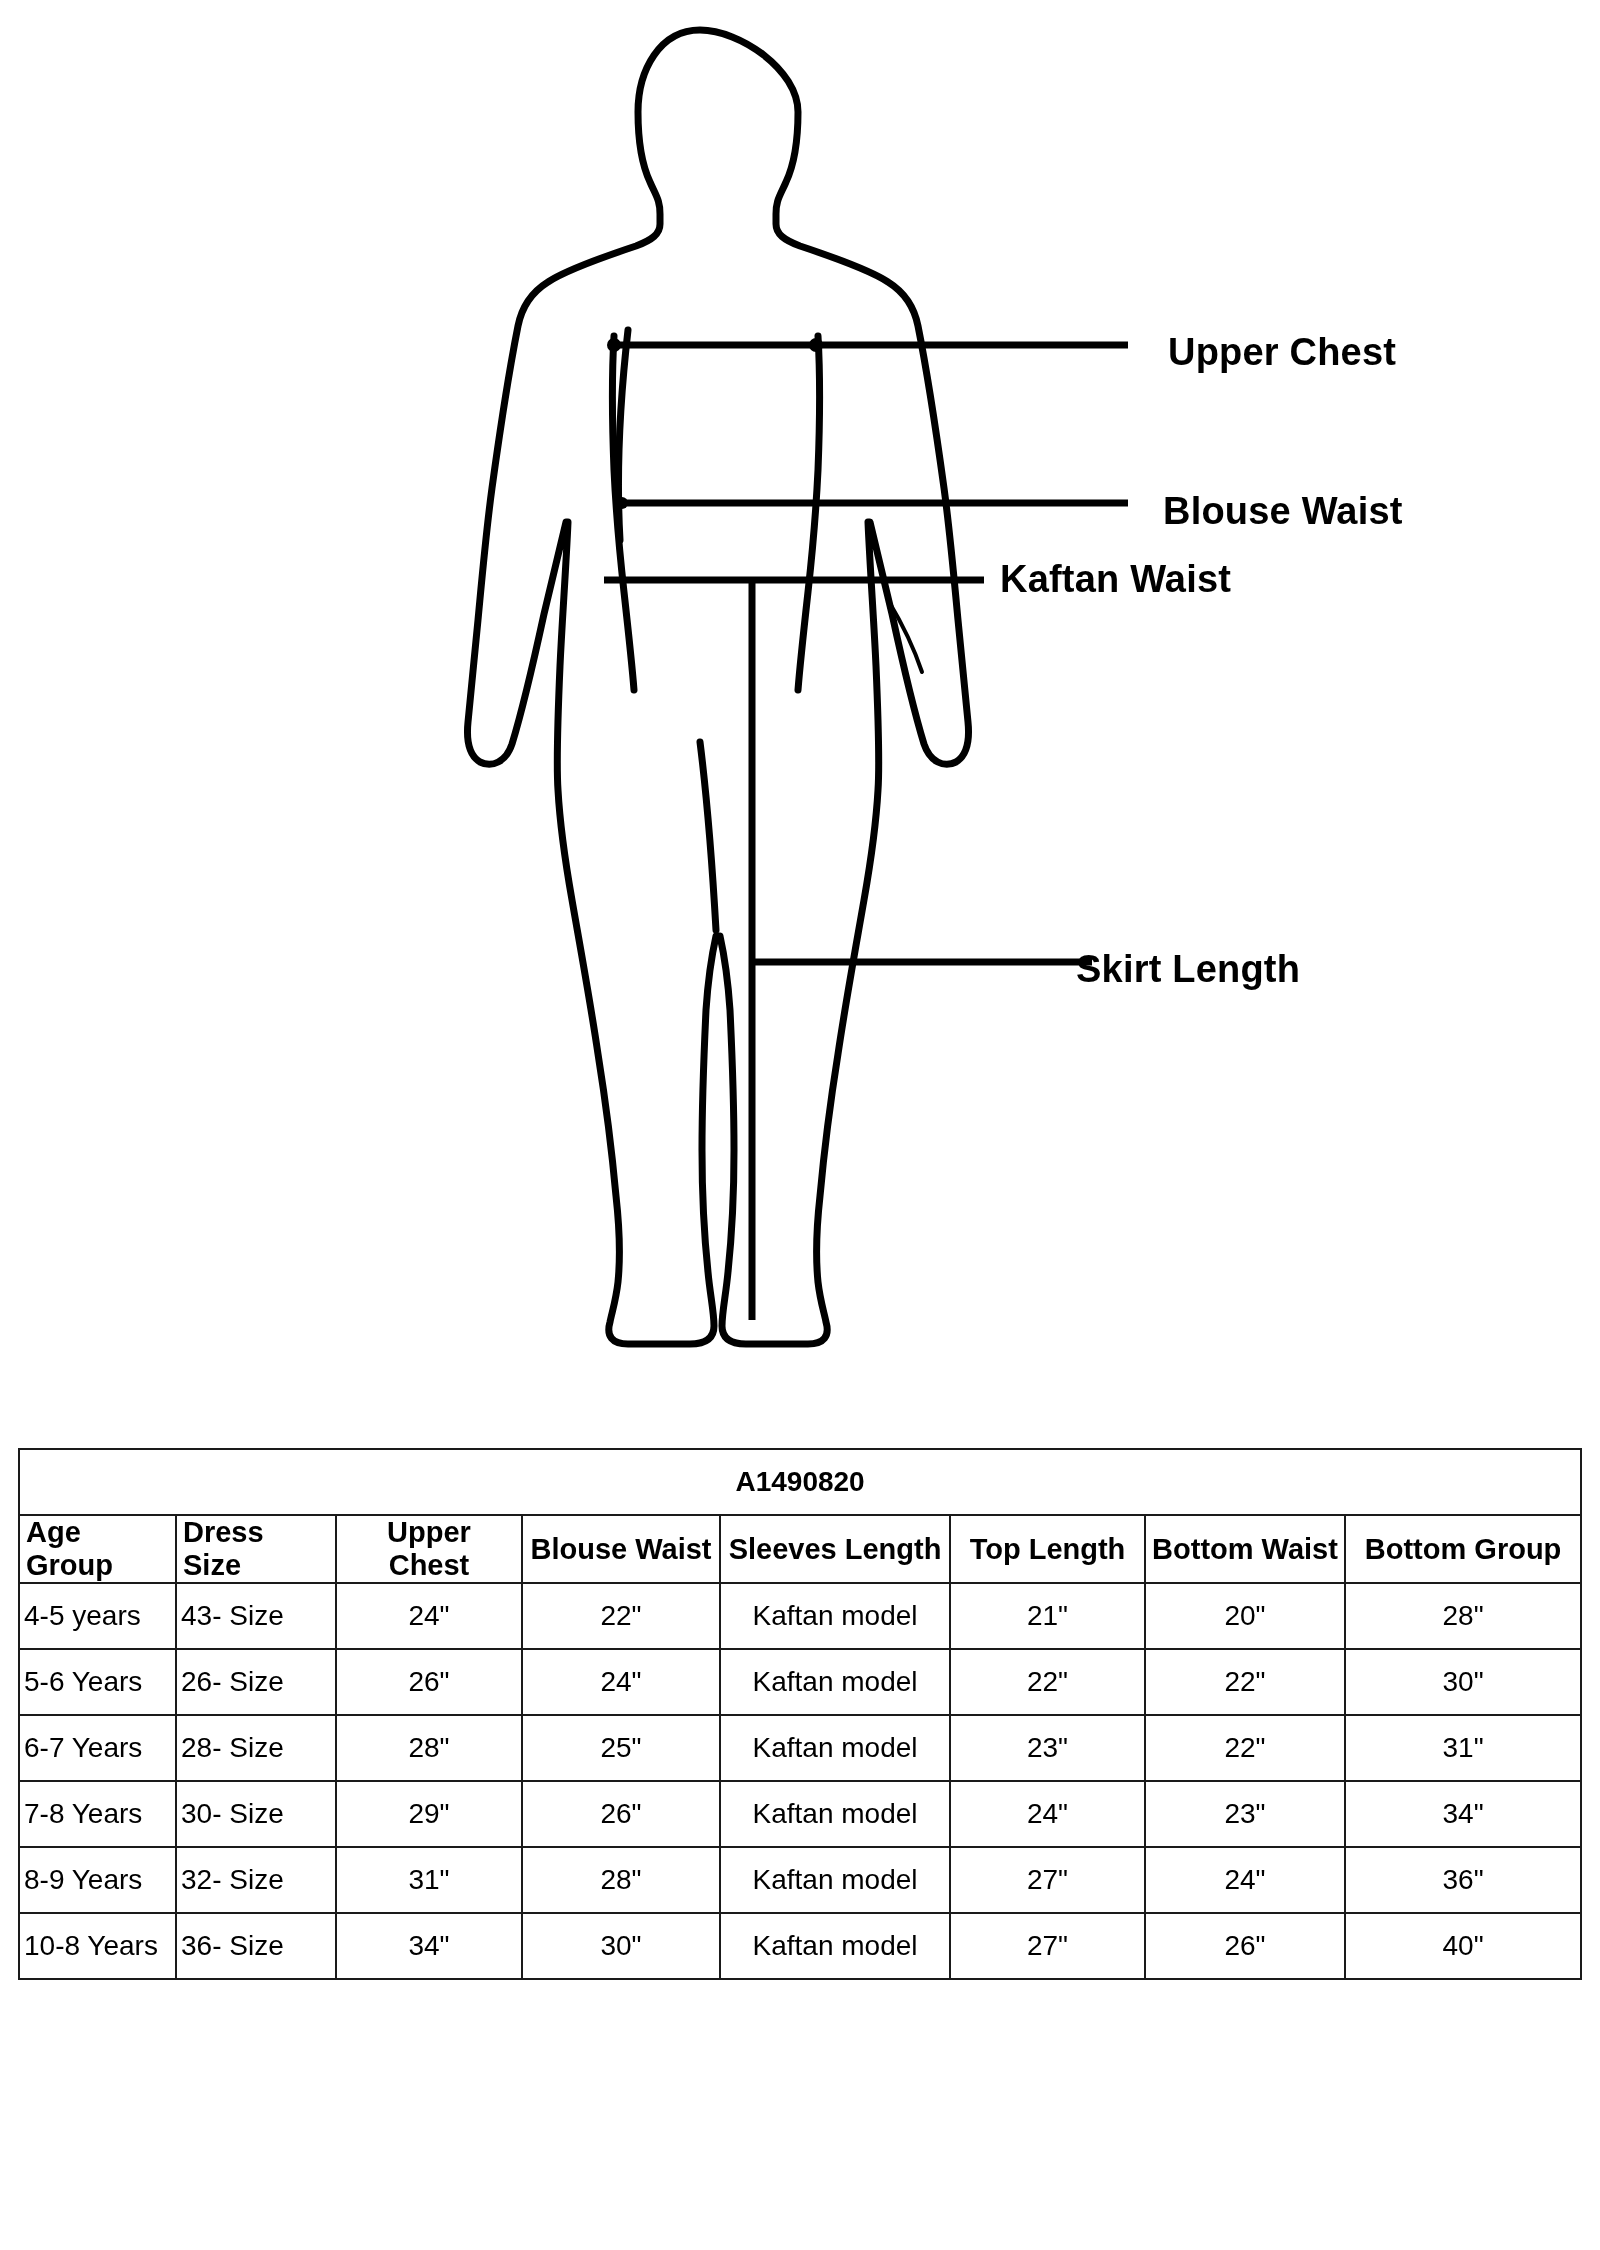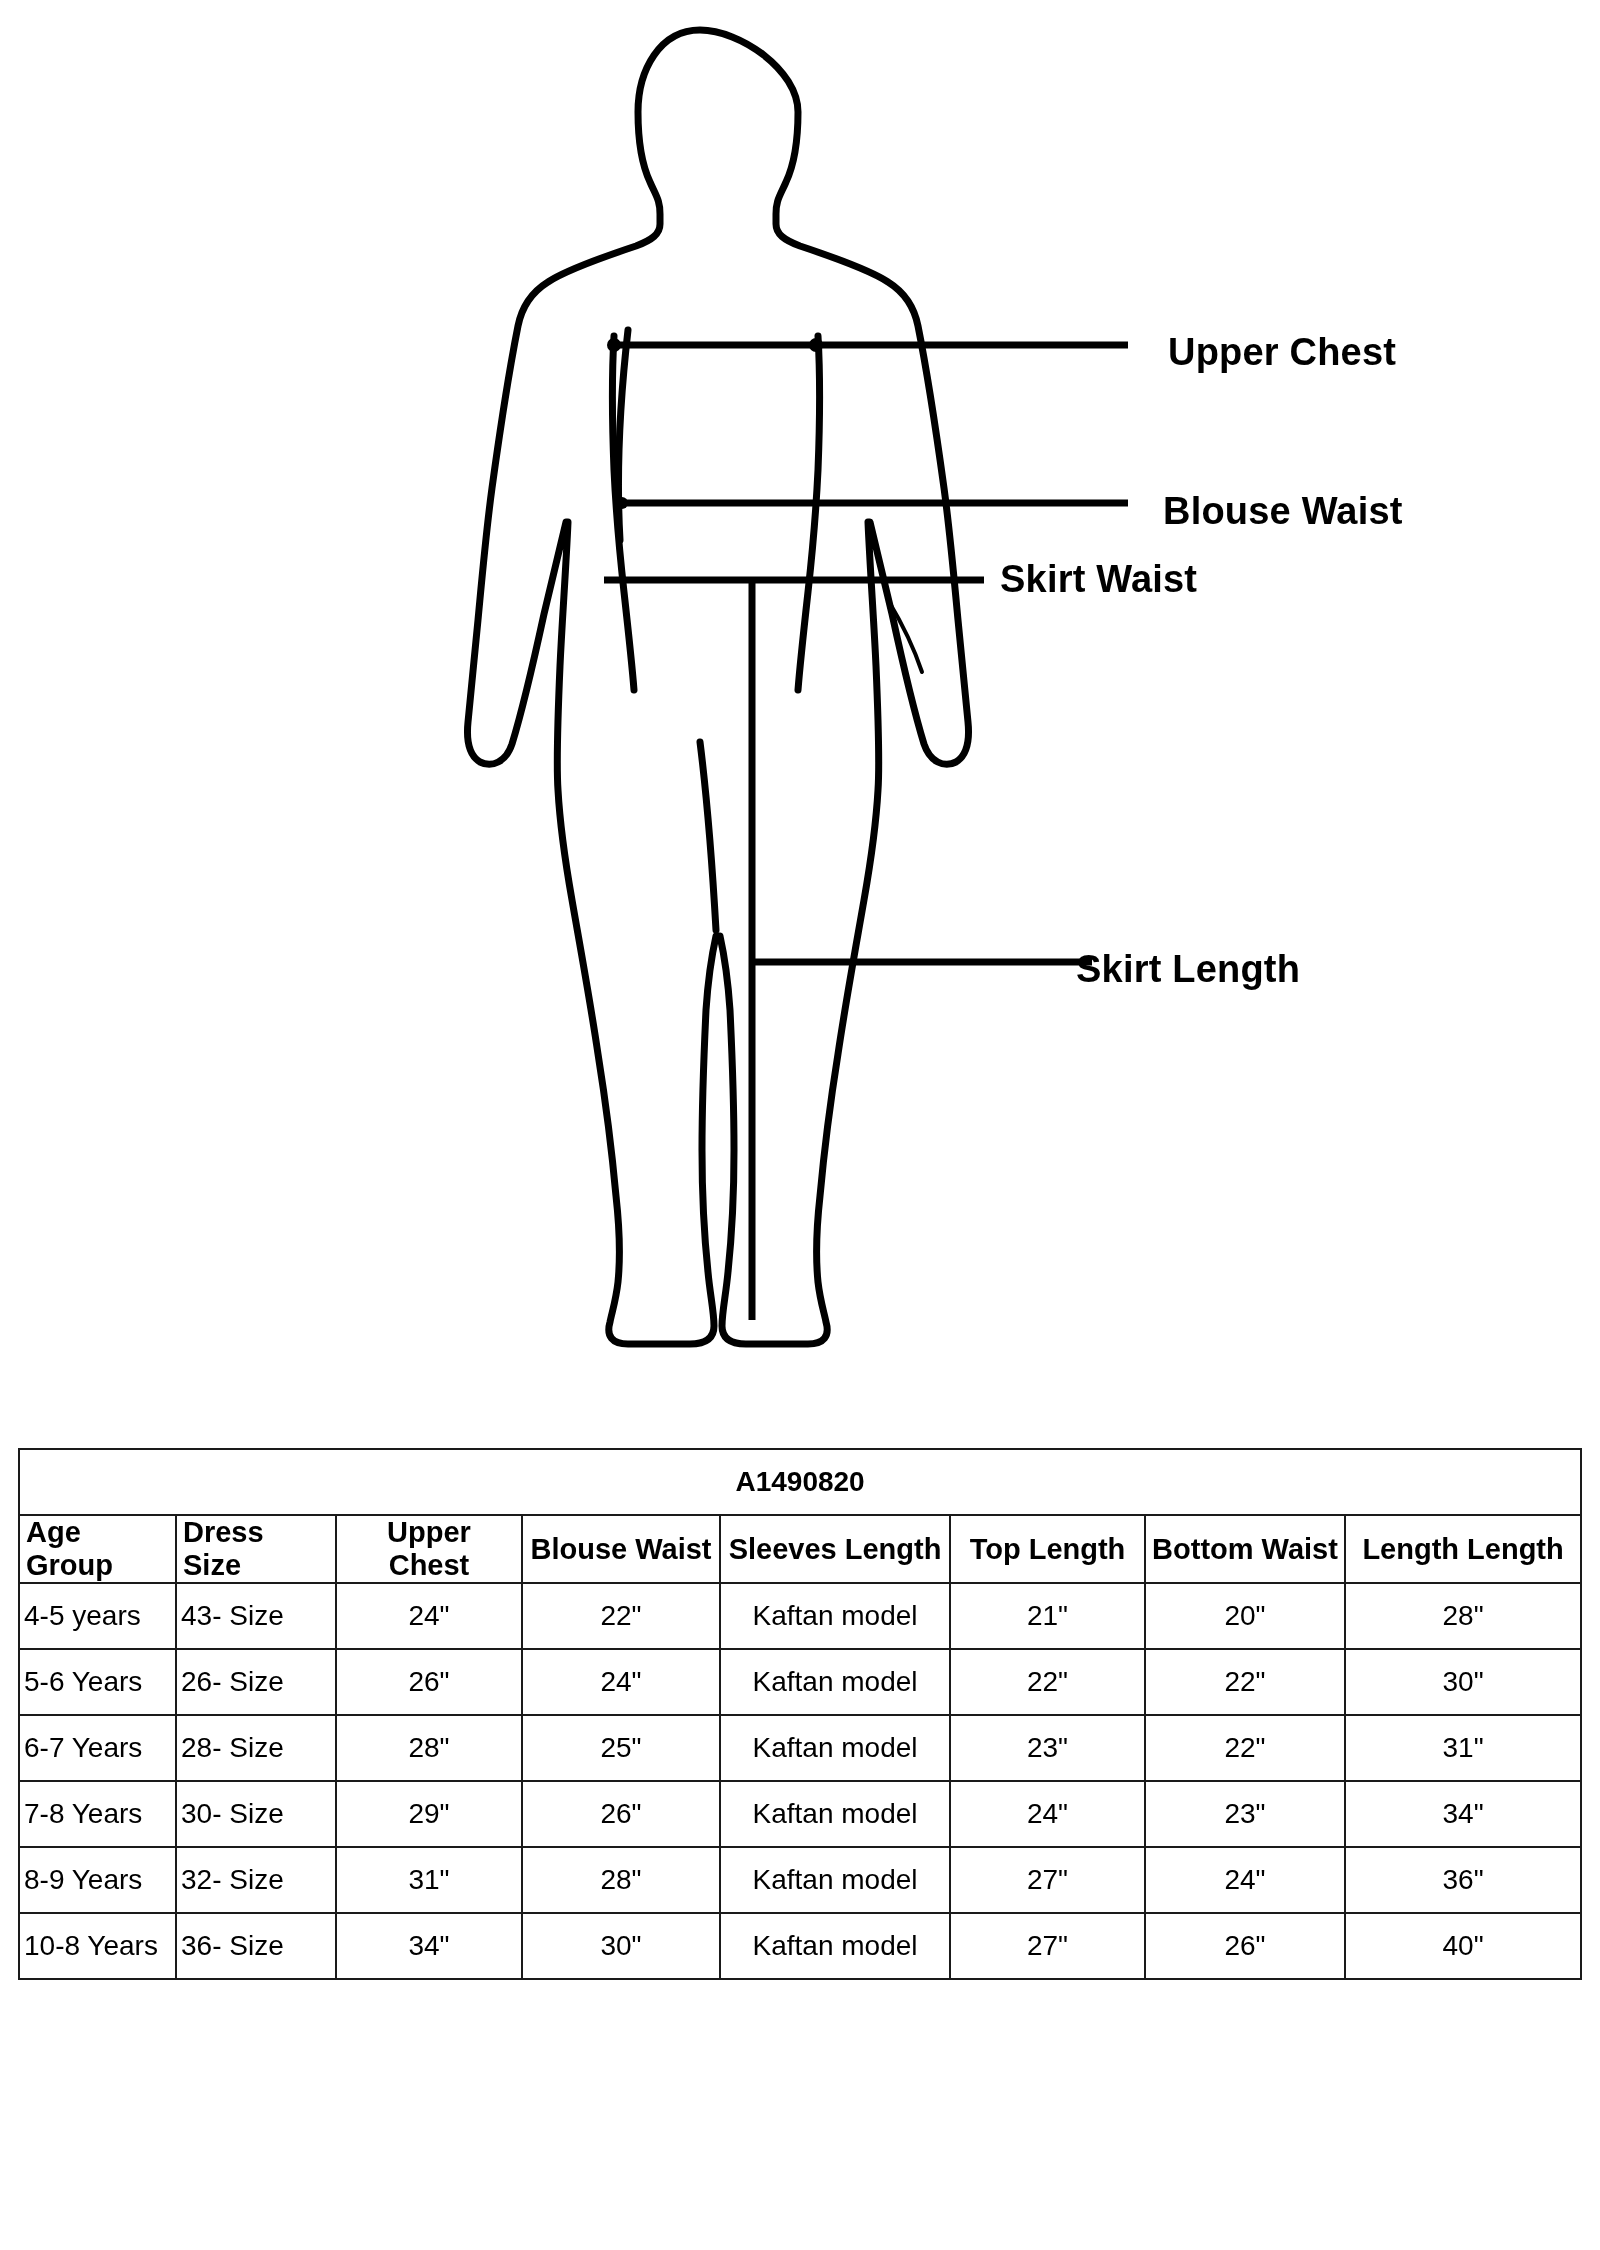--- a/index.html
+++ b/index.html
@@ -200,21 +200,21 @@
       </g>
       <g fill="#000000">
         <circle cx="614" cy="345" r="7"></circle>
         <circle cx="816" cy="345" r="7"></circle>
         <circle cx="622" cy="503" r="6"></circle>
       </g>
     </svg>
 
     <div class="label label-upper-chest">Upper Chest</div>
     <div class="label label-blouse-waist">Blouse Waist</div>
-    <div class="label label-skirt-waist">Skirt Waist</div>
+    <div class="label label-skirt-waist">Kaftan Waist</div>
     <div class="label label-skirt-length">Skirt Length</div>
   </div>
 
   <div class="table-wrap">
     <table class="size-chart">
       <colgroup>
         <col class="c0">
           <col class="c1">
           <col class="c2">
           <col class="c3">
@@ -230,21 +230,21 @@
       </thead>
       <thead class="header-row">
         <tr>
           <th>Age Group</th>
           <th>Dress Size</th>
           <th class="center">Upper Chest</th>
           <th class="center">Blouse Waist</th>
           <th class="center">Sleeves Length</th>
           <th class="center">Top Length</th>
           <th class="center">Bottom Waist</th>
-          <th class="center">Length Length</th>
+          <th class="center">Bottom Group</th>
         </tr>
       </thead>
       <tbody>
         <tr>
           <td class="left">4-5 years</td>
           <td class="left">43- Size</td>
           <td>24"</td>
           <td>22"</td>
           <td>Kaftan model</td>
           <td>21"</td>

